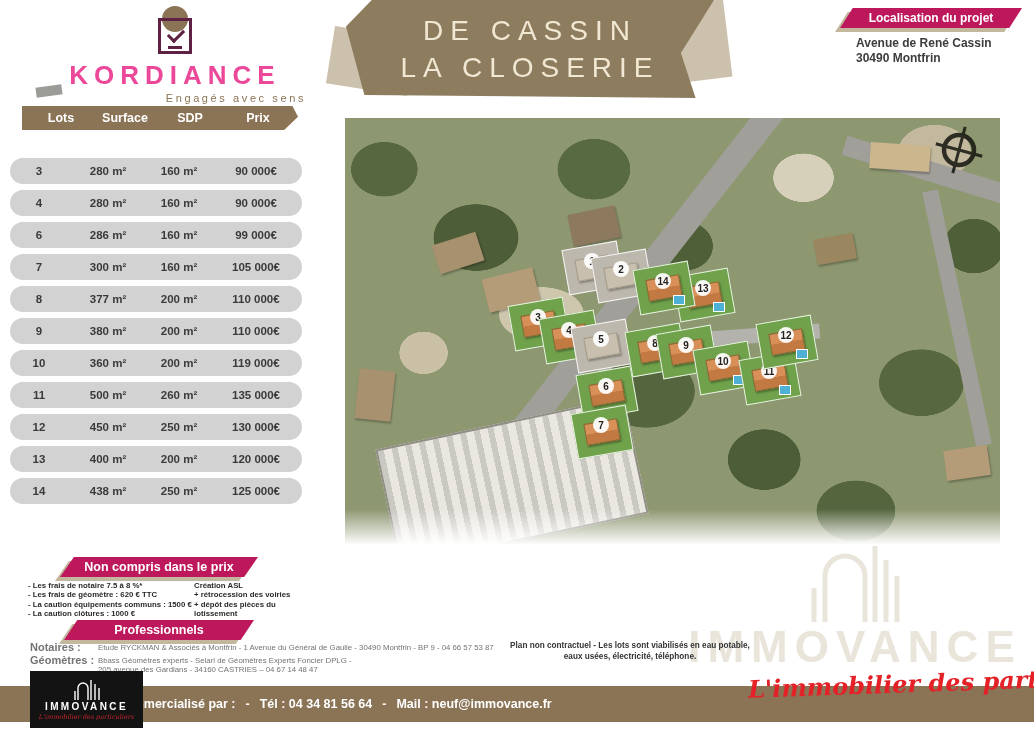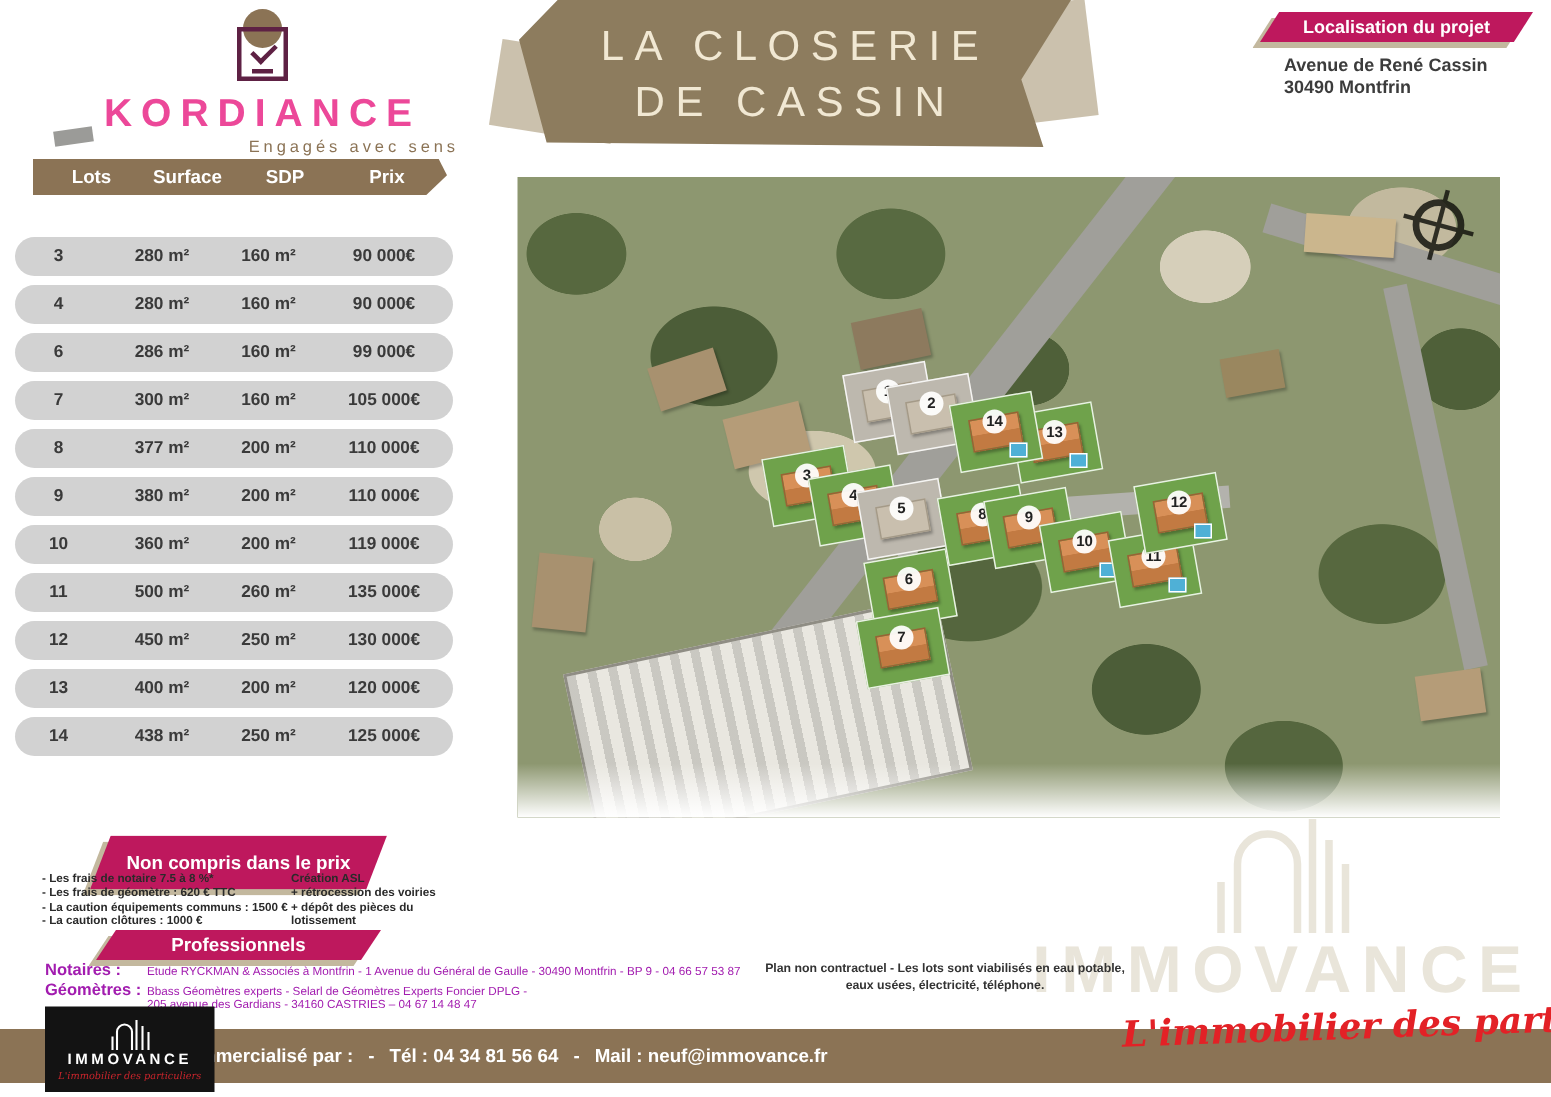--- a/index.html
+++ b/index.html
@@ -95,27 +95,27 @@
   .house{position:absolute;left:-16px;top:-4px;width:32px;height:20px;
       background:linear-gradient(#d89058 49%,#c27a42 51%);border:1px solid #9a6234;
       transform:rotate(-10deg);box-shadow:1px 2px 2px rgba(0,0,0,.3);}
   .sold .house{background:#c9bfae;border-color:#a49a88;}
   .pool{position:absolute;left:10px;top:14px;width:10px;height:8px;background:#4fb0d6;border:1px solid #fff;}
   .badge{position:absolute;left:-8px;top:-8px;width:16px;height:16px;border-radius:50%;
       background:rgba(255,255,255,.93);color:#222;font-size:10px;font-weight:bold;
       display:flex;align-items:center;justify-content:center;}
 
   
-  .nc-rw{left:60px;top:557px;width:198px;height:36px;font-size:12.5px;}
+  .nc-rw{left:60px;top:557px;width:198px;height:20px;font-size:12.5px;}
   .nc-cols{position:absolute;left:28px;top:581px;width:292px;display:flex;
       font-size:7.8px;font-weight:bold;color:#2a2a2a;line-height:9.4px;}
   .nc-left{width:166px;}
   .nc-right{width:126px;}
   .pro-rw{left:64px;top:620px;width:190px;height:20px;font-size:12.5px;}
-  .pros{position:absolute;left:30px;top:641px;width:470px;color:#a21caf;}
+  .pros{position:absolute;left:30px;top:641px;width:470px;color:#737373;}
   .pro-line{display:flex;align-items:flex-start;margin-bottom:1px;}
   .pro-label{width:68px;font-size:11px;font-weight:bold;flex:none;}
   .pro-val{font-size:7.8px;line-height:9.2px;padding-top:2px;}
 
   .plan-note{position:absolute;left:495px;top:640px;width:270px;text-align:center;
       font-size:8.2px;font-weight:bold;color:#333;line-height:11px;z-index:4;}
 
   
   .watermark{position:absolute;left:688px;top:536px;width:334px;height:150px;z-index:3;
       display:flex;flex-direction:column;align-items:center;color:#e9e5da;}
@@ -147,22 +147,22 @@
       </div>
     </div>
     <div class="k-word">KORDIANCE</div>
     <div class="k-tag">Engagés avec sens</div>
   </div>
 
   <div class="title-wrap">
     <div class="title-shard s1"></div>
     <div class="title-shard s2"></div>
     <div class="title-main">
+      <div class="title-line">DE CASSIN</div>
       <div class="title-line">LA CLOSERIE</div>
-      <div class="title-line">DE CASSIN</div>
     </div>
   </div>
 
   <div class="ribbon-wrap loc-rw">
     <div class="ribbon-back"></div>
     <div class="ribbon">
         <span>Localisation du projet</span>
       </div>
   </div>
   <div class="addr">

